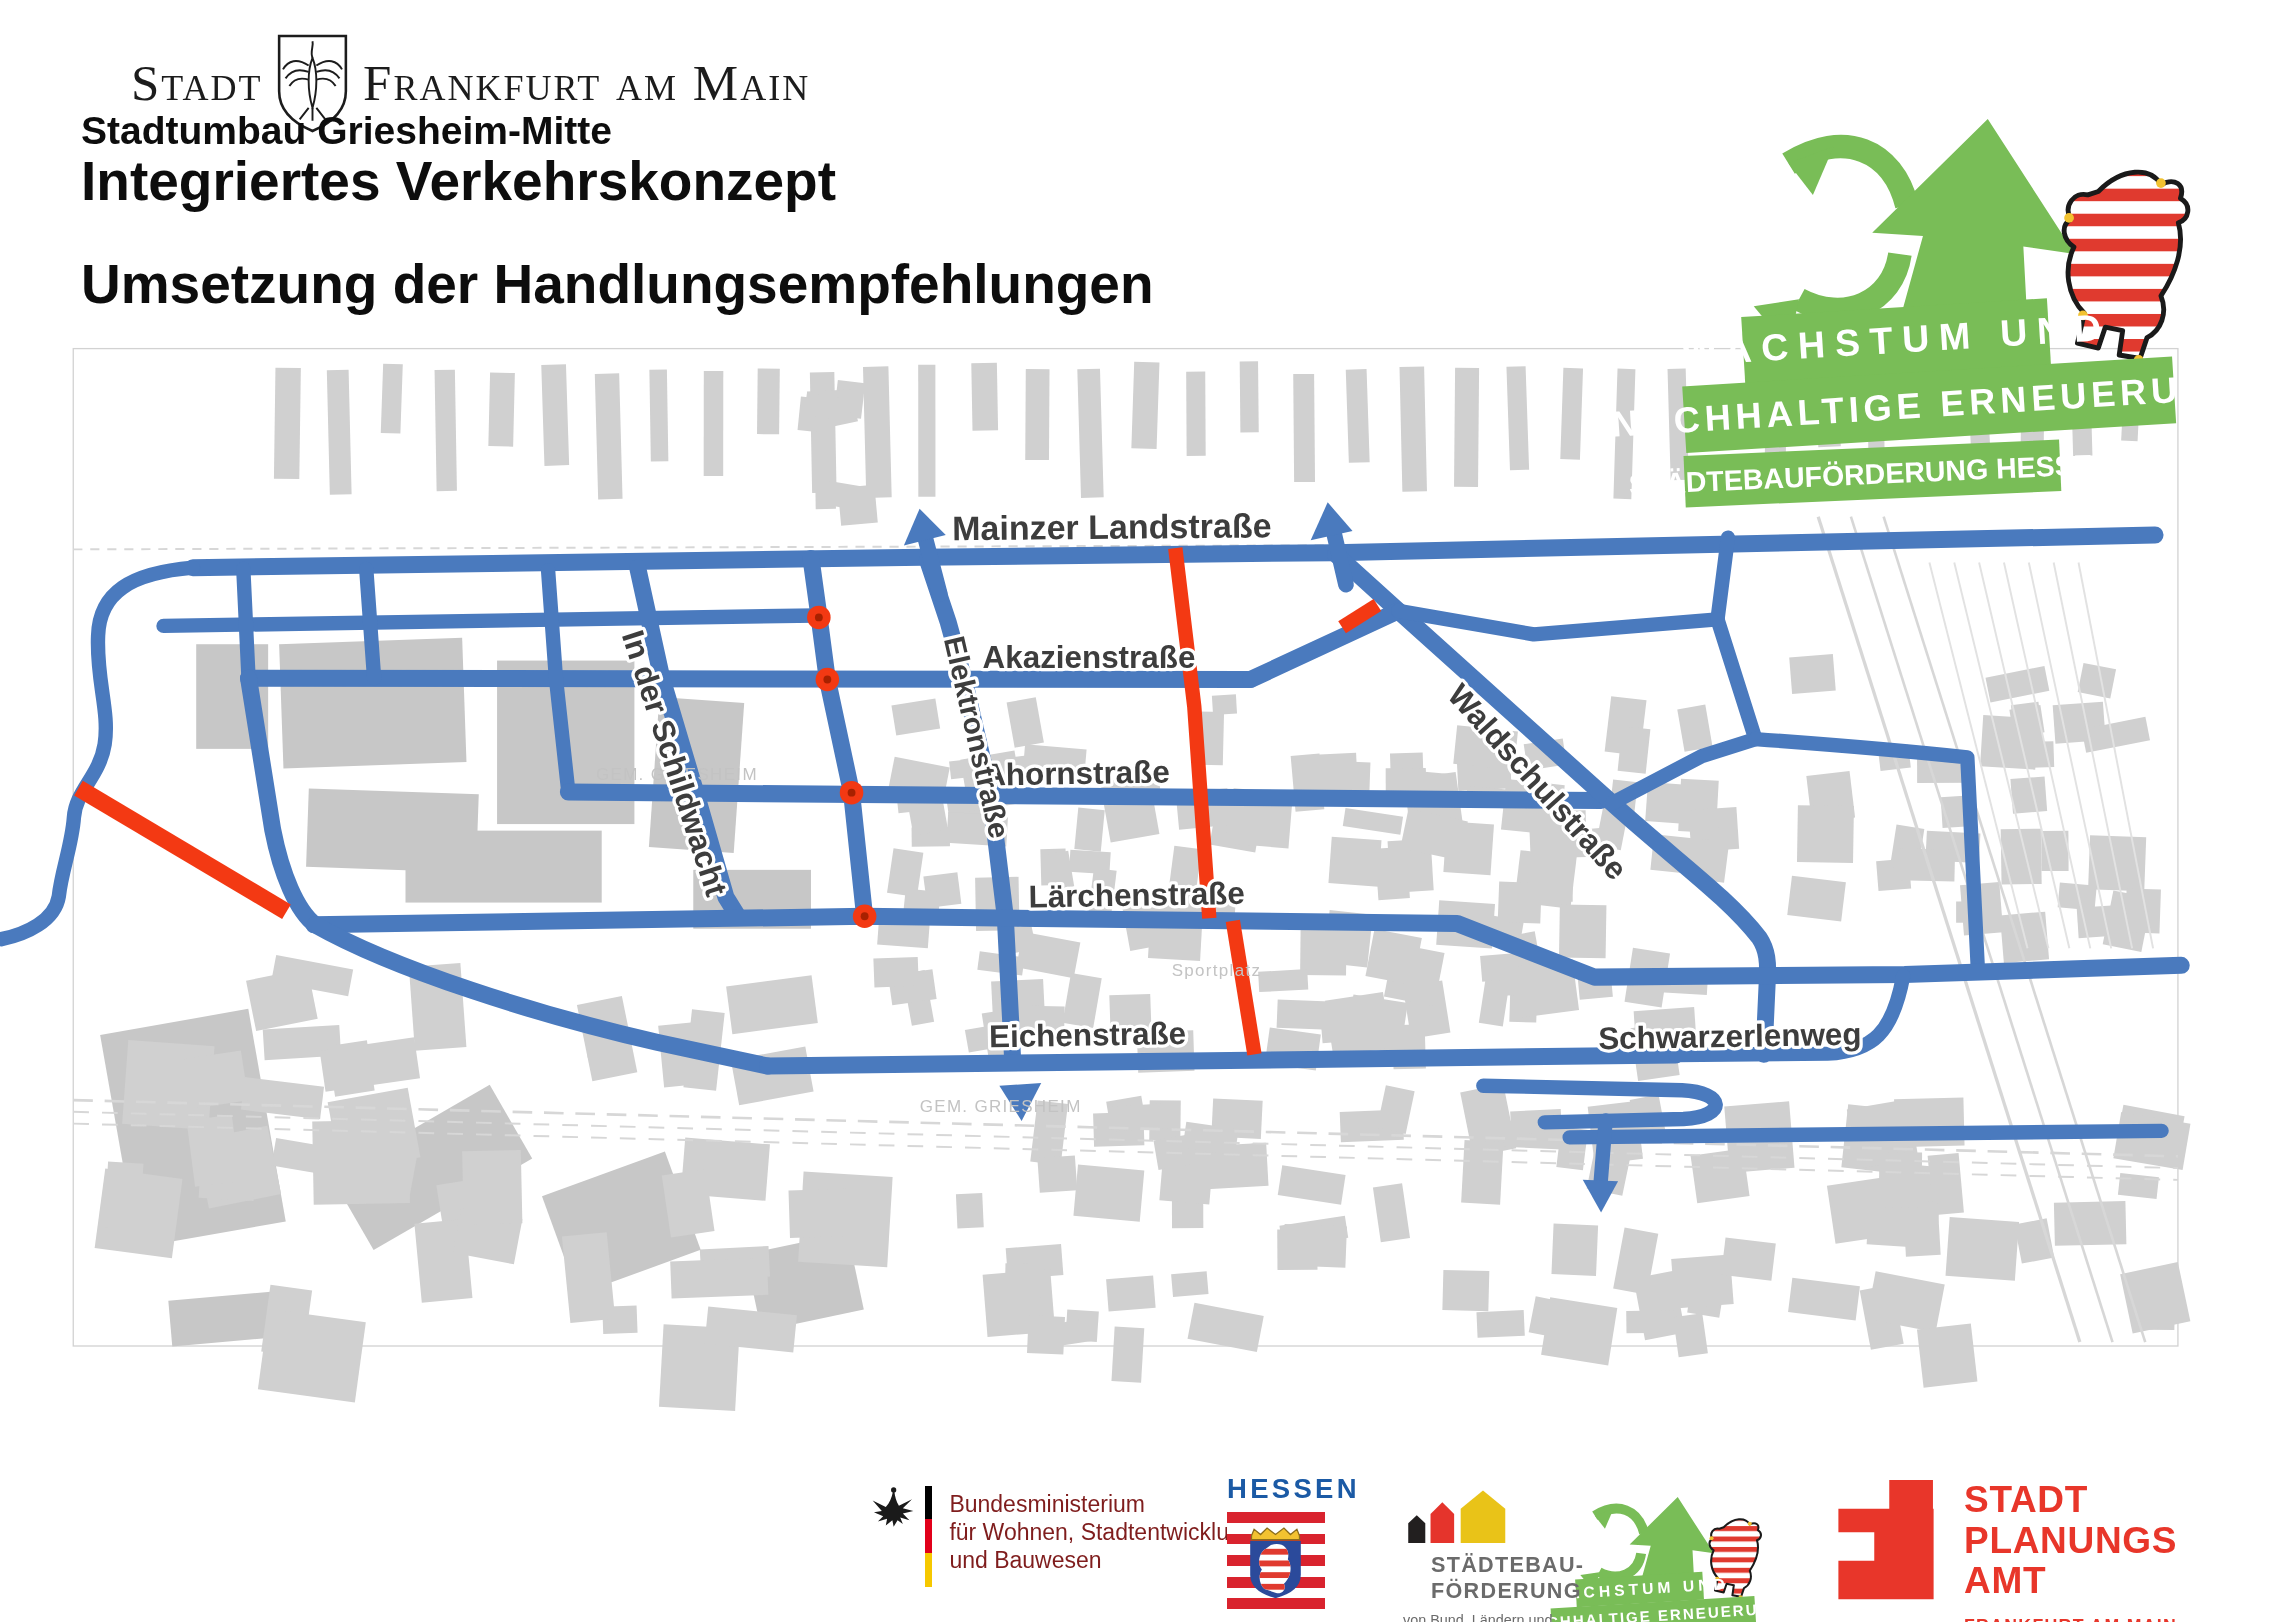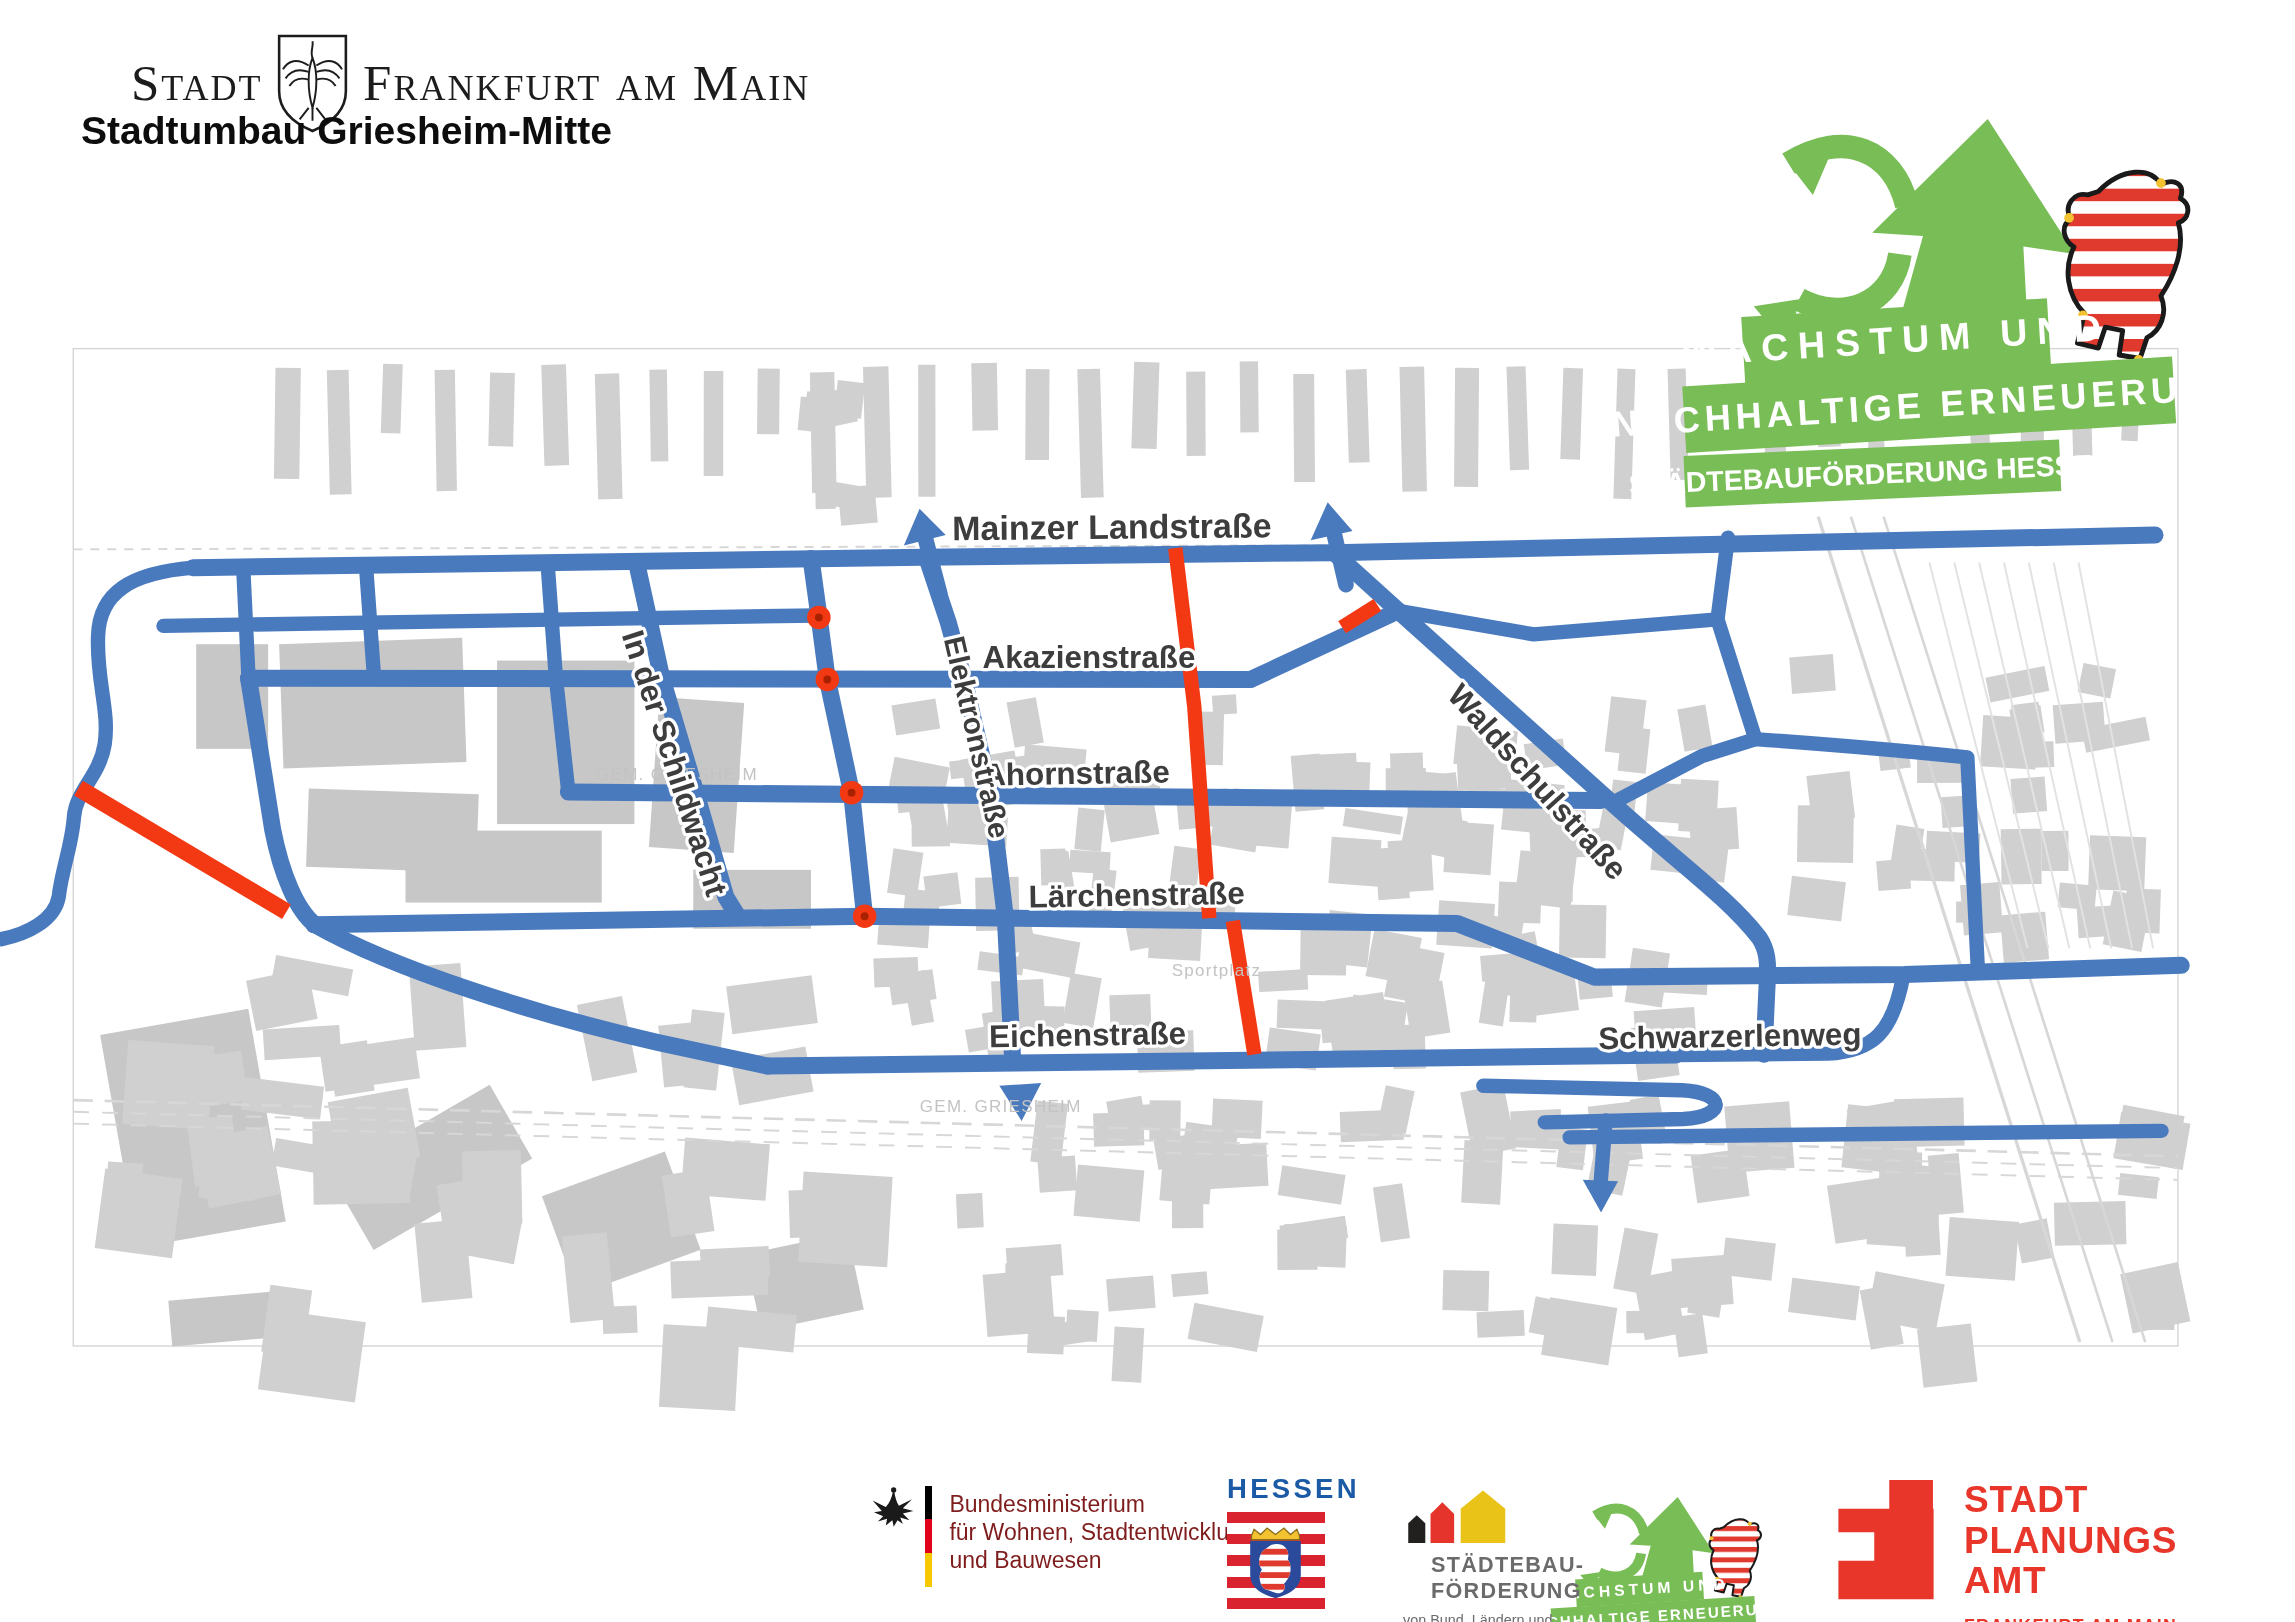--- a/index.html
+++ b/index.html
@@ -513,20 +513,22 @@
       <path d="M 54,52 C 36,40 22,44 14,58 M 54,62 C 38,56 26,60 18,72 M 54,74 C 40,70 30,74 24,84"></path>
       <path d="M 66,52 C 84,40 98,44 106,58 M 66,62 C 82,56 94,60 102,72 M 66,74 C 80,70 90,74 96,84"></path>
       <path d="M 60,40 C 56,30 62,22 60,14 M 54,118 L 40,136 M 66,118 L 80,136 M 60,118 L 60,138"></path>
     </g>
   </svg>
   <span class="word">Frankfurt am Main</span>
 </div>
 
 <div class="headings">
   <p class="kicker">Stadtumbau Griesheim-Mitte</p>
+  <p class="title">Integriertes Verkehrskonzept</p>
+  <p class="subtitle">Umsetzung der Handlungsempfehlungen</p>
 </div>
 
 <div class="footer-item bund">
   <svg width="46" height="42" viewBox="0 0 70 64">
     <path d="M 35,8 C 33,18 30,26 24,32 L 4,22 L 18,38 L 6,40 L 20,46 L 12,54 L 26,50 L 24,60 L 34,52
              L 36,62 L 42,52 L 50,58 L 46,48 L 60,52 L 50,42 L 66,38 L 50,34 L 64,20 L 44,30
              C 40,24 38,16 37,8 Z" fill="#1a1a1a"></path>
     <circle cx="36" cy="6" r="4" fill="#1a1a1a"></circle>
   </svg>
   <div class="bar"></div>

